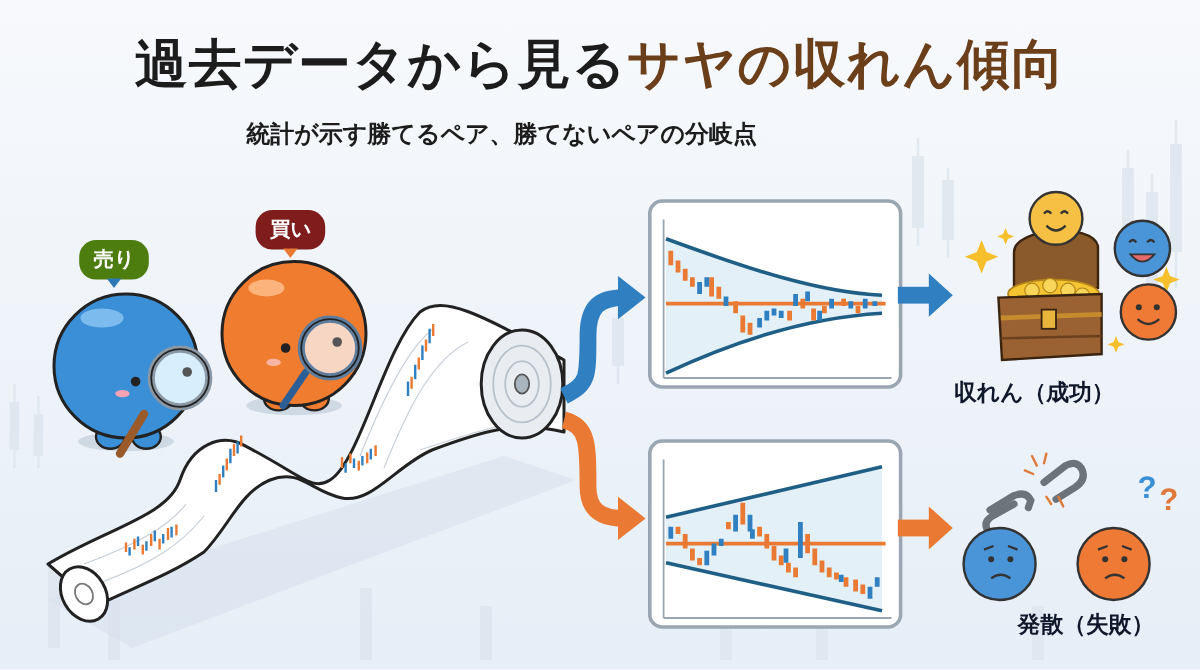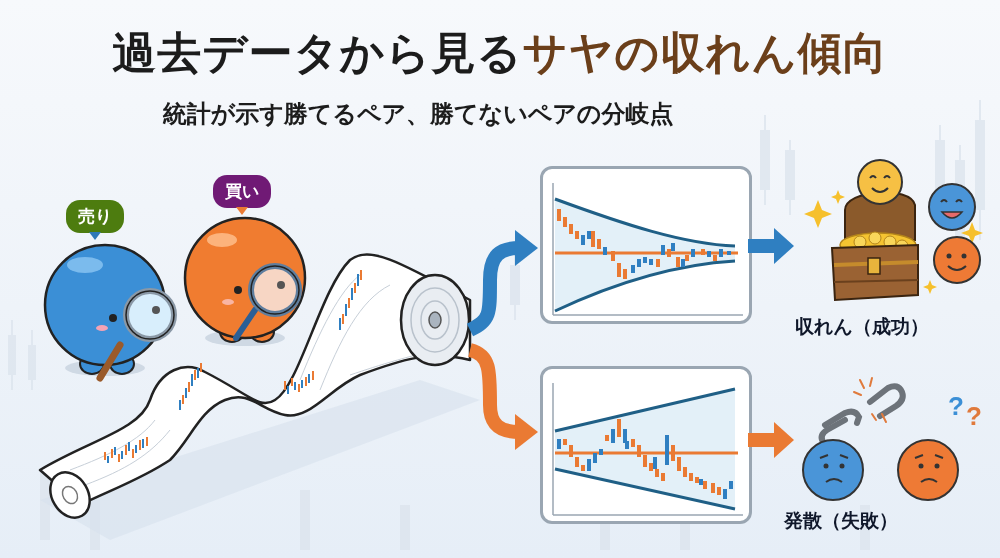--- a/index.html
+++ b/index.html
@@ -10,49 +10,49 @@
     position: relative;
   }
   .bg-candles { position: absolute; inset: 0; pointer-events: none; }
   .title {
     position: absolute; top: 24px; left: 0; width: 1000px; text-align: center;
     font-size: 44px; font-weight: bold; color: #1c1c1c; letter-spacing: 1px;
   }
   .title .accent { color: #6b3f1a; }
   .subtitle {
     position: absolute; top: 98px; left: 0; width: 836px; text-align: center;
-    font-size: 24px; font-weight: bold; color: #1c1c1c;
+    font-size: 20px; font-weight: bold; color: #1c1c1c;
   }
   .scene { position: absolute; left: 0; top: 150px; width: 540px; height: 408px; }
   .bubble {
     position: absolute; color: #fff; font-weight: bold; font-size: 17px;
     padding: 5px 12px; border-radius: 14px;
   }
   .bubble::after {
     content: ""; position: absolute; left: 50%; bottom: -7px; margin-left: -6px;
     border-left: 6px solid transparent; border-right: 6px solid transparent;
   }
   .bubble.sell { left: 66px; top: 50px; background: #4d7c0f; }
   .bubble.sell::after { border-top: 8px solid #2f78b7; }
-  .bubble.buy { left: 213px; top: 25px; background: #701a75; }
+  .bubble.buy { left: 213px; top: 25px; background: #7f1d1d; }
   .bubble.buy::after { border-top: 8px solid #ea7a33; }
 
   .panel {
     position: absolute; width: 212px; height: 158px; background: #fff;
     border: 3px solid #9aa6b2; border-radius: 12px;
   }
   .panel.top { left: 540px; top: 166px; }
   .panel.bottom { left: 540px; top: 366px; }
   .panel svg { position: absolute; left: 0; top: 0; }
 
   .outcome-label {
     position: absolute; font-size: 19px; font-weight: bold; color: #0f172a;
   }
   .outcome-label.success { left: 795px; top: 314px; }
-  .outcome-label.fail { left: 784px; top: 508px; }
+  .outcome-label.fail { left: 848px; top: 508px; }
 </style>
 </head>
 <body>
 
 <svg class="bg-candles" width="1000" height="558" viewBox="0 0 1000 558">
   <g fill="#dde5ee" opacity="0.8">
     <rect x="760" y="130" width="10" height="60"></rect>
       <rect x="764" y="115" width="2" height="90"></rect>
     <rect x="785" y="150" width="10" height="50"></rect>
       <rect x="789" y="140" width="2" height="75"></rect>

